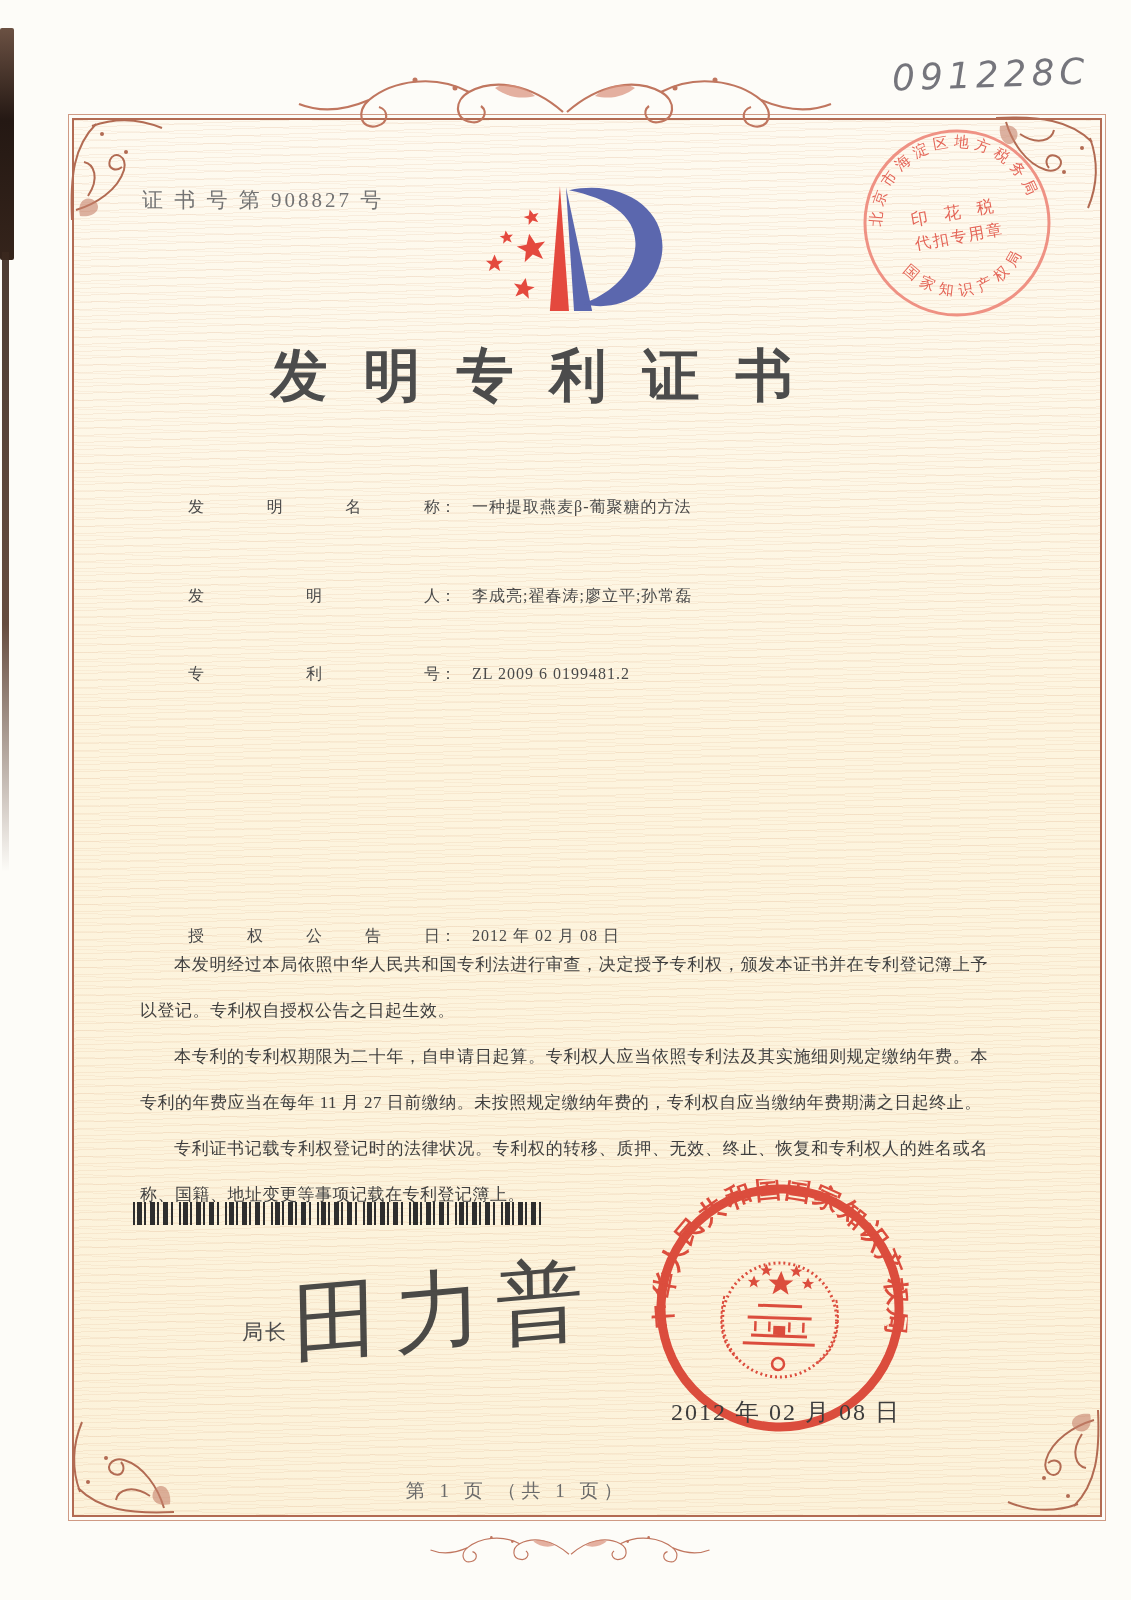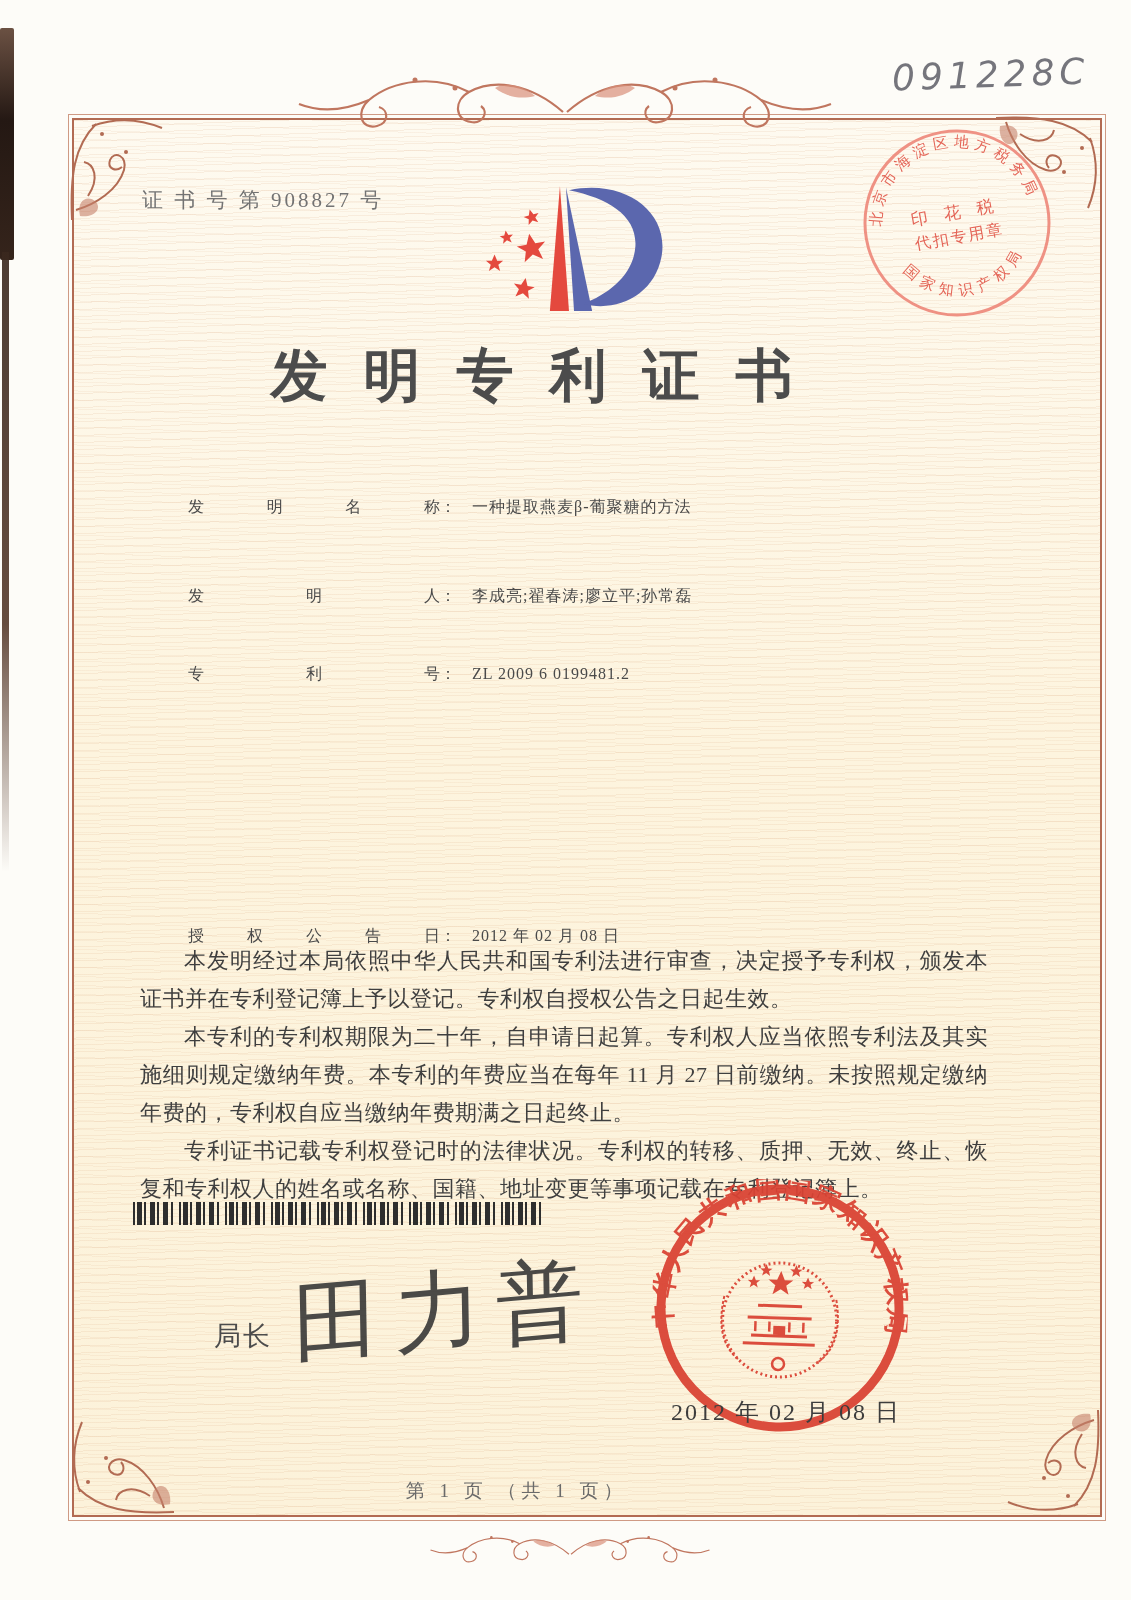--- a/index.html
+++ b/index.html
@@ -28,33 +28,33 @@
       linear-gradient(180deg,#fefaf0 0%,#fdf4de 45%,#fcf2da 100%);}
   .orn{position:absolute;pointer-events:none;}
   svg text{font-family:"Liberation Serif","DejaVu Serif",serif;}
   .cert-no{position:absolute;left:118px;top:186px;font-size:21px;color:#737373;letter-spacing:3px;margin-left:24px;}
   .title{position:absolute;left:-34px;top:338px;width:1131px;text-align:center;
     font-size:57px;font-weight:600;color:#4c4c4c;letter-spacing:36px;text-indent:36px;}
   .frow{position:absolute;left:148px;font-size:16px;color:#4a4a4a;white-space:nowrap;margin-left:40px;}
   .flabel{display:inline-block;width:252px;text-align:justify;text-align-last:justify;vertical-align:bottom;}
   .fcolon{margin-right:16px;}
   .fvalue{letter-spacing:1px;}
-  .bodytext{position:absolute;left:140px;top:942px;width:848px;font-size:22px;
-    line-height:38px;color:#3f3f3f;text-align:justify;}
+  .bodytext{position:absolute;left:140px;top:942px;width:848px;font-size:17px;
+    line-height:46px;color:#3f3f3f;text-align:justify;}
   .bodytext p{margin:0;text-indent:2em;letter-spacing:.5px;}
   .barcode{position:absolute;left:133px;top:1202px;width:412px;height:23px;
     background:repeating-linear-gradient(90deg,
       #2e2e2e 0 2px, transparent 2px 4px,
       #2e2e2e 4px 9px, transparent 9px 11px,
       #2e2e2e 11px 13px, transparent 13px 17px,
       #2e2e2e 17px 22px, transparent 22px 24px,
       #2e2e2e 24px 26px, transparent 26px 30px,
       #2e2e2e 30px 35px, transparent 35px 38px,
       #2e2e2e 38px 40px, transparent 40px 46px);}
-  .sig-title{position:absolute;left:214px;top:1318px;font-size:27px;color:#4c4c4c;letter-spacing:2px;}
+  .sig-title{position:absolute;left:242px;top:1318px;font-size:21px;color:#4c4c4c;letter-spacing:2px;}
   .sig-name{position:absolute;left:292px;top:1252px;font-size:88px;color:#333;
     letter-spacing:14px;opacity:.88;transform:rotate(-5deg) skewX(-4deg);white-space:nowrap;}
   .seal{position:absolute;left:652px;top:1180px;width:256px;height:256px;
     opacity:.94;transform:rotate(2deg);}
   .seal-date{position:absolute;left:668px;top:1396px;width:236px;text-align:center;
     font-size:24px;color:#3d3d3d;letter-spacing:2px;white-space:nowrap;}
   .footer{position:absolute;left:0;top:1478px;width:1033px;text-align:center;
     font-size:19px;color:#6a6a6a;letter-spacing:5px;}
   .taxstamp{position:absolute;left:858px;top:124px;width:198px;height:198px;
     transform:rotate(-10deg);opacity:.92;}

